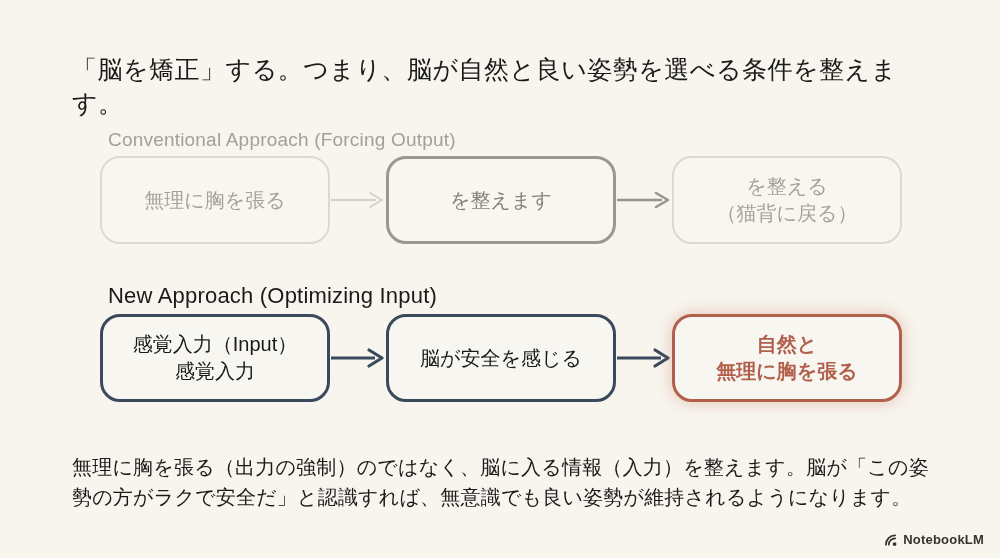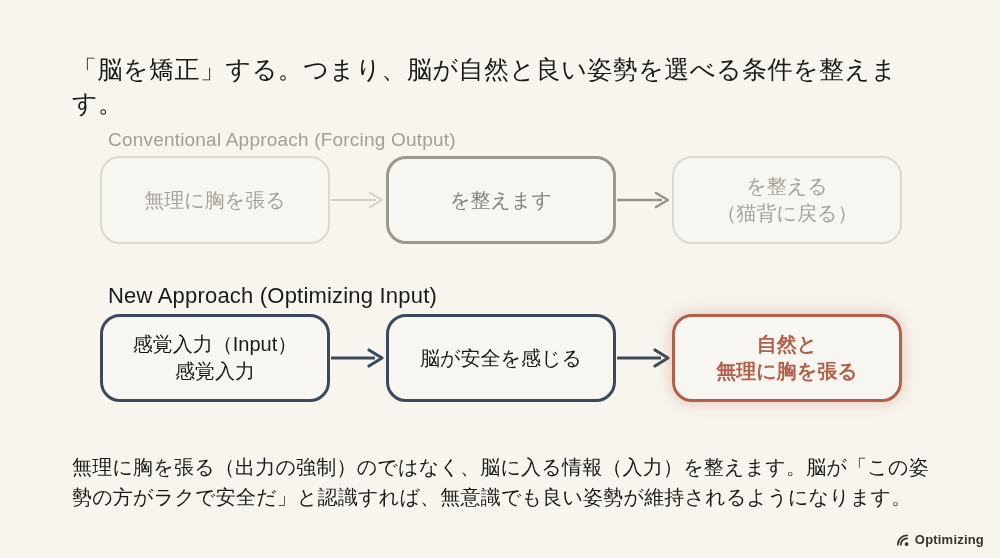--- a/index.html
+++ b/index.html
@@ -123,16 +123,16 @@
   <div class="footer-paragraph">無理に胸を張る（出力の強制）のではなく、脳に入る情報（入力）を整えます。脳が「この姿勢の方がラクで安全だ」と認識すれば、無意識でも良い姿勢が維持されるようになります。</div>
 
   <div class="branding">
     <span>
       <svg width="15" height="14" viewBox="0 0 24 24">
         <path d="M4 20 C4 11 11 4 20 4" fill="none" stroke="var(--logo-ink)" stroke-width="3" stroke-linecap="round"></path>
         <path d="M9 20 C9 14 14 9 20 9" fill="none" stroke="var(--logo-ink)" stroke-width="3" stroke-linecap="round"></path>
         <circle cx="19" cy="19" r="3.2" fill="var(--logo-ink)"></circle>
       </svg>
     </span>
-    <span class="logo-text">Optimizing</span>
+    <span class="logo-text">NotebookLM</span>
   </div>
 
 </div>
 
 </body></html>

